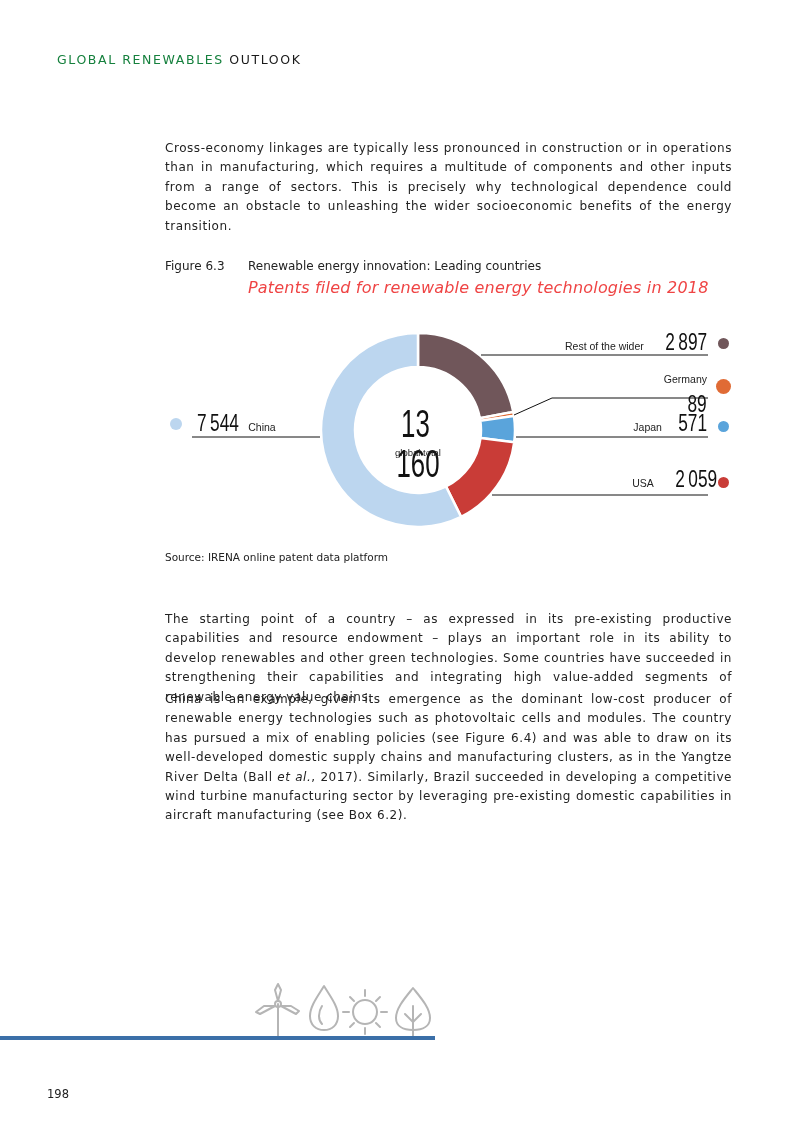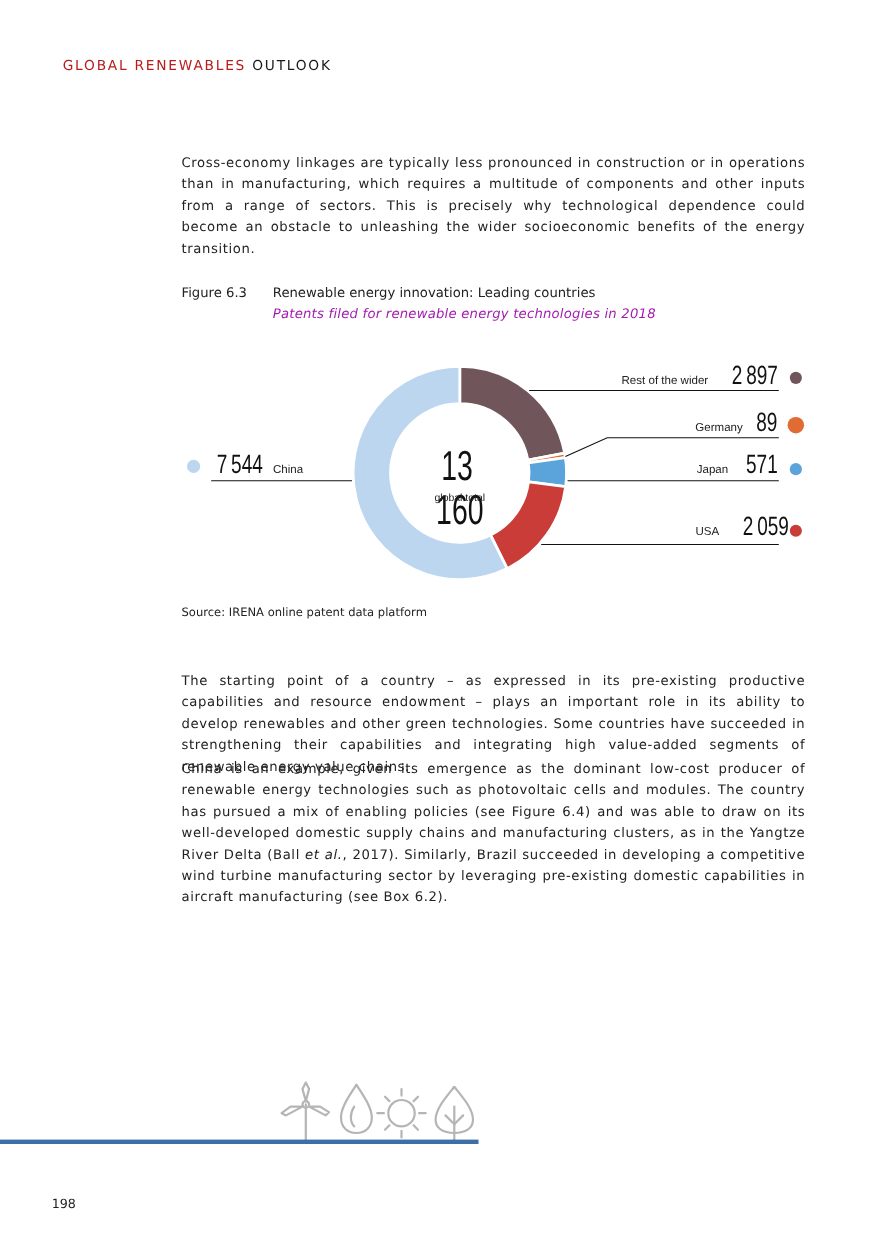--- a/index.html
+++ b/index.html
@@ -1,25 +1,25 @@
 <!DOCTYPE html>
 <html><head>
 <meta charset="utf-8">
 <style>
   html, body { margin: 0; padding: 0; background: #ffffff; }
   body { width: 803px; height: 1134px; position: relative; overflow: hidden;
          font-family: "DejaVu Sans", sans-serif; color: #222; }
   .header { position: absolute; left: 57px; top: 52px; font-size: 12.5px; letter-spacing: 1.6px; }
-  .header .h1 { color: #b91c1c; }
+  .header .h1 { color: #15803d; }
   .header .h2 { color: #1a1a1a; }
   .para { position: absolute; left: 165px; width: 567px; font-size: 12px; line-height: 19.4px;
           text-align: justify; letter-spacing: 0.55px; color: #222; margin: 0; }
   .fig-title { position: absolute; left: 165px; top: 259px; font-size: 12px; font-weight: normal; color: #222; }
   .fig-title .num { display: inline-block; width: 83px; }
-  .fig-sub { position: absolute; left: 248px; top: 278px; font-size: 12px; font-style: italic; color: #a21caf; letter-spacing: 0.2px; }
+  .fig-sub { position: absolute; left: 248px; top: 278px; font-size: 16px; font-style: italic; color: #ef4444; letter-spacing: 0.2px; }
   .source { position: absolute; left: 165px; top: 551px; font-size: 10.5px; color: #222; }
   svg.chart { position: absolute; left: 0; top: 0; }
   .lbl { position: absolute; display: flex; align-items: flex-end; gap: 5px; white-space: nowrap; }
   .lbl .name { font-family: "Liberation Sans", sans-serif; font-size: 10.5px; color: #222; padding-bottom: 2px; }
   .lbl .val { font-family: "Liberation Sans Narrow", "Liberation Sans", sans-serif; font-size: 24px; line-height: 24px;
               color: #111; transform: scaleX(0.72); transform-origin: right bottom; letter-spacing: 0px; }
   .lbl.left .val { transform-origin: left bottom; }
   .dot { position: absolute; border-radius: 50%; }
   .center-total { position: absolute; left: 368px; top: 404px; width: 100px; text-align: center;
                   font-family: "Liberation Sans", sans-serif; font-size: 38px; line-height: 40px; color: #111;
@@ -63,21 +63,21 @@
   </g>
 </svg>
 
 <div class="center-total">13 160</div>
 <div class="center-label">global total</div>
 
 <div class="lbl" style="right:96px; top:330px;">
   <span class="name">Rest of the wider</span>
   <span class="val">2 897</span>
 </div>
-<div class="lbl" style="right:96px; top:373px;">
+<div class="lbl" style="right:96px; top:373px;flex-direction:column;">
   <span class="name">Germany</span>
   <span class="val">89</span>
 </div>
 <div class="lbl" style="right:96px; top:411px;">
   <span class="name">Japan</span>
   <span class="val">571</span>
 </div>
 <div class="lbl" style="right:86px; top:467px;text-align:center;">
   <span class="name">USA</span>
   <span class="val">2 059</span>

